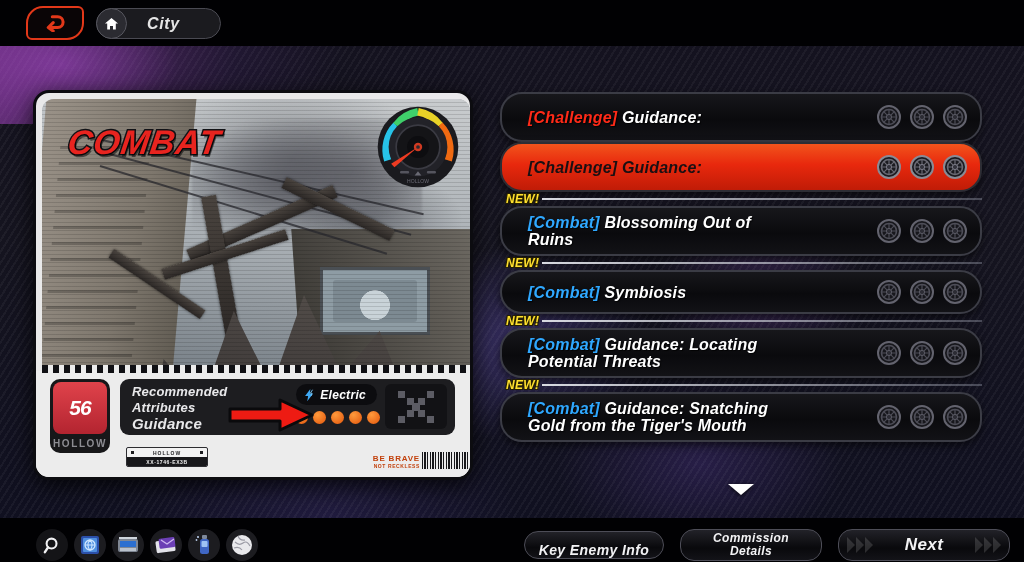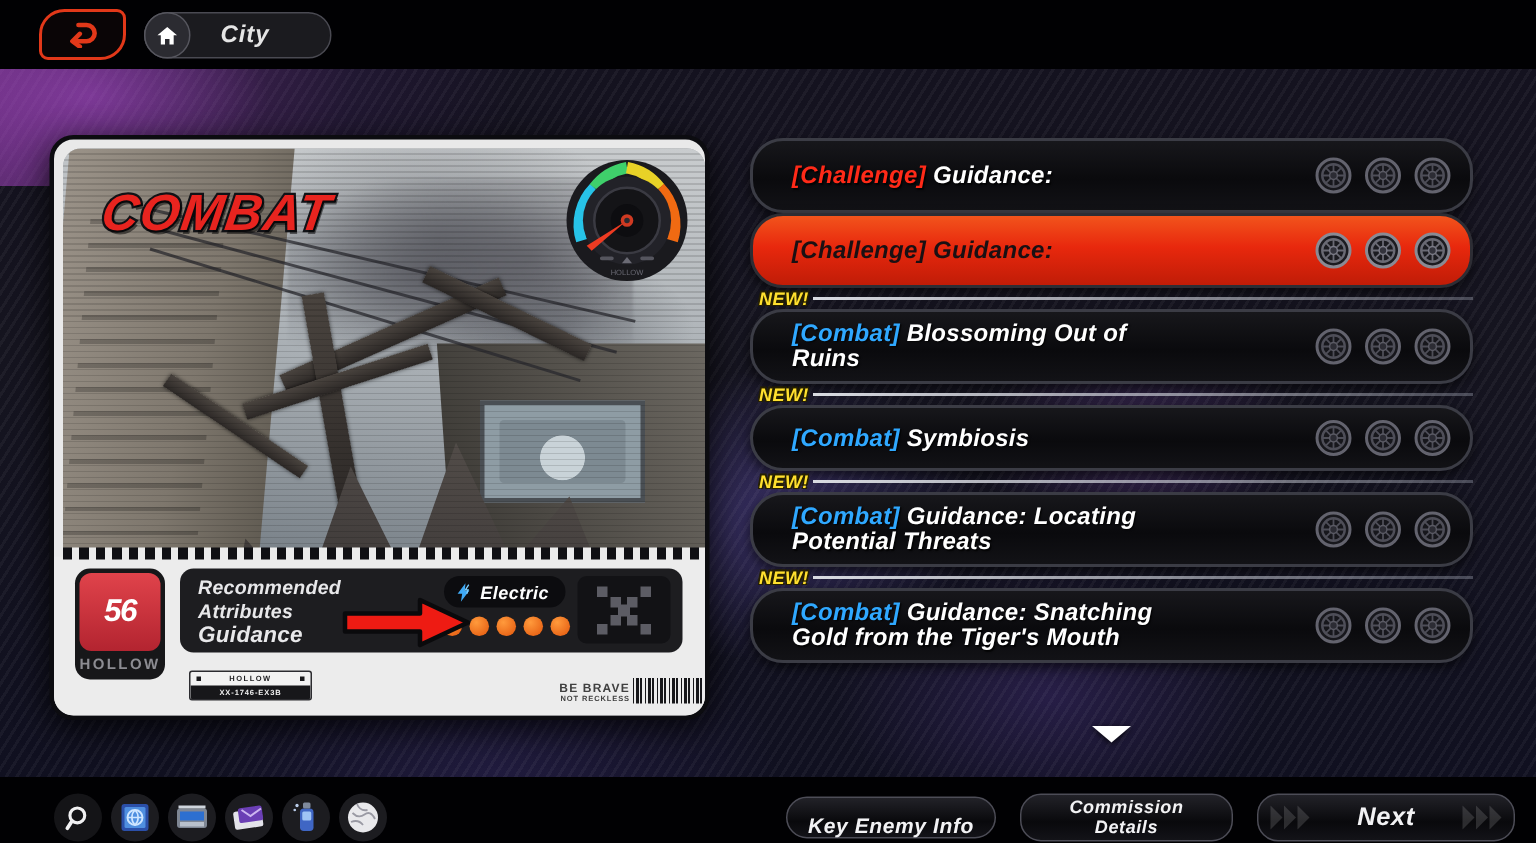--- a/index.html
+++ b/index.html
@@ -273,21 +273,21 @@
     content:""; position:absolute; top:3px; width:3px; height:3px; background:#1a1a1d;
   }
   .hollow-top:before { left:4px; } .hollow-top:after { right:4px; }
   .hollow-bot {
     height: 10px; background:#17171a;
     display:flex; align-items:center; justify-content:center;
     color:#f0f0f0; font-size:5px; font-weight:bold; letter-spacing:.6px;
   }
   .bebrave {
     position:absolute; right: 56px; bottom: 8px;
-    text-align:right; color:#404040;
+    text-align:right; color:#c2410c;
   }
   .bebrave .b1 { font-size:8px; font-weight:bold; letter-spacing:.8px; }
   .bebrave .b2 { font-size:5px; font-weight:bold; letter-spacing:.6px; }
   .barcode {
     position:absolute; right: 8px; bottom: 8px;
     width: 46px; height: 17px;
     background: repeating-linear-gradient(90deg,
       #17171a 0 1px, #ececec 1px 2px, #17171a 2px 4px, #ececec 4px 5px,
       #17171a 5px 6px, #ececec 6px 8px);
   }

